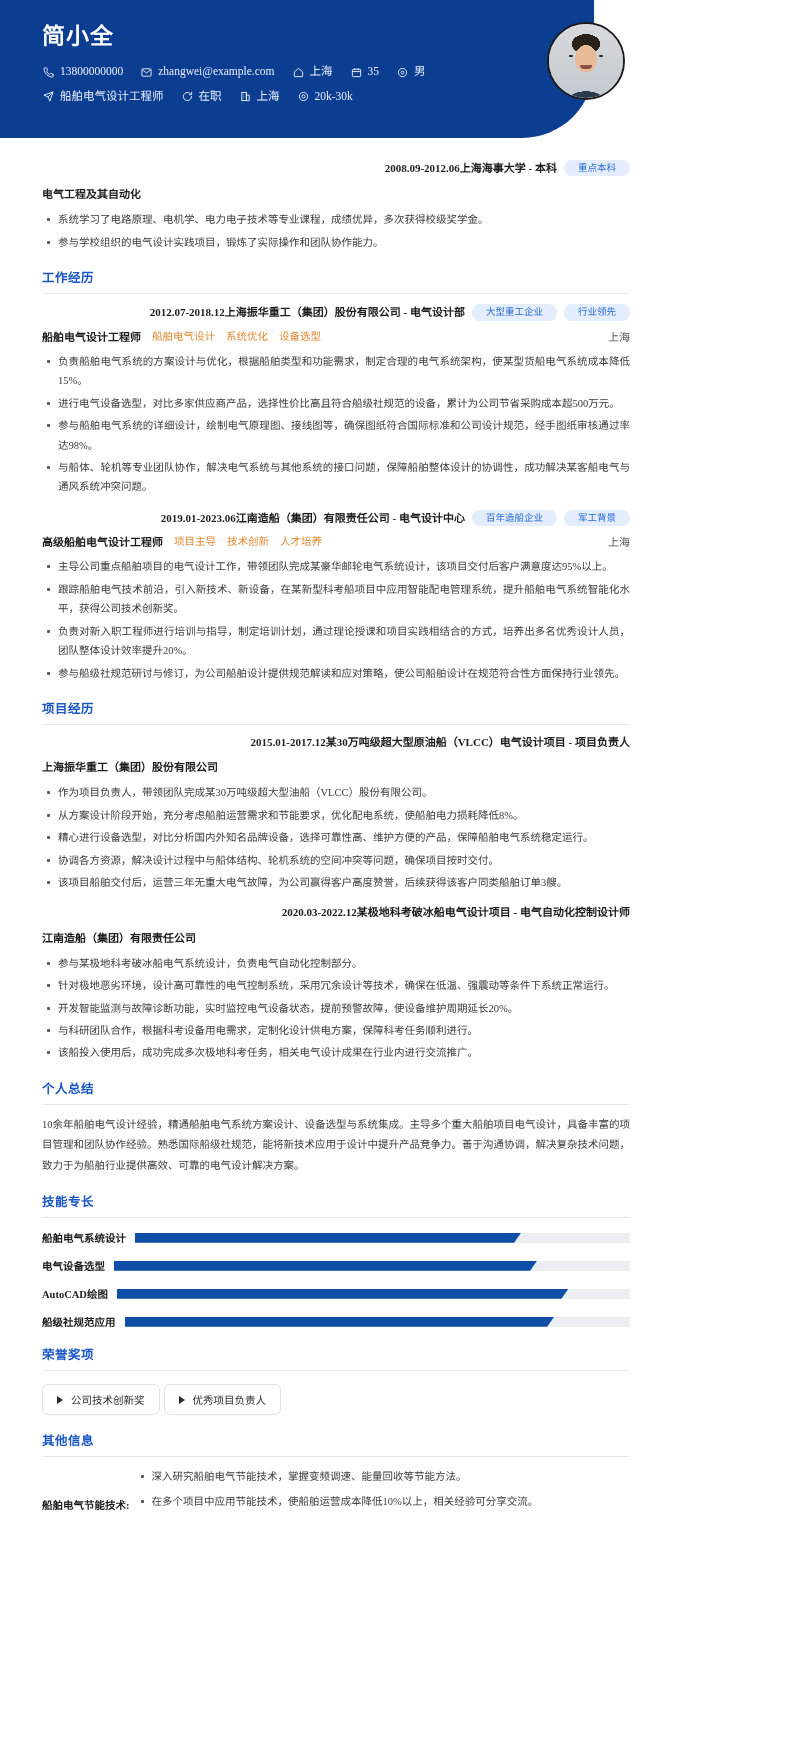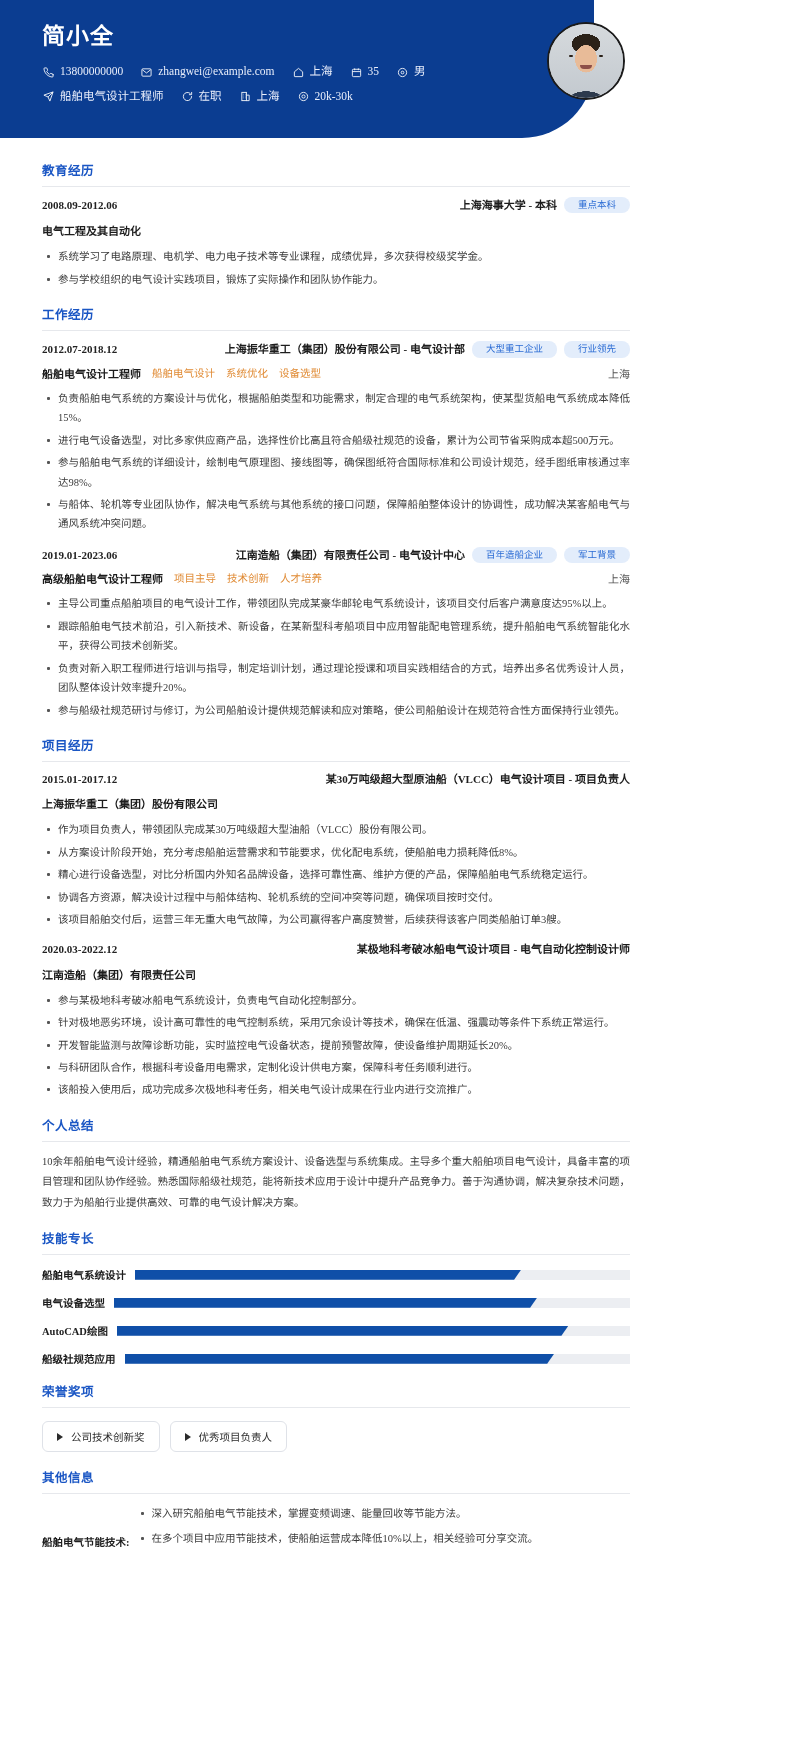--- a/index.html
+++ b/index.html
@@ -99,21 +99,21 @@
     margin-bottom:10px;
     letter-spacing:.5px;
   }
 
   .entry{margin-bottom:13px;}
   .entry:last-child{margin-bottom:3px;}
 
   .row-top{
     display:flex;
     align-items:center;
-    justify-content:space-between;
+    justify-content:flex-end;
     font-size:11px;
     font-weight:bold;
     color:#222;
     margin-bottom:9px;
     line-height:1.3;
   }
   .row-top .left{white-space:nowrap;}
   .row-top .right{
     display:flex;
     align-items:center;
@@ -215,21 +215,21 @@
     position:absolute;
     left:0;top:0;bottom:0;
     background:#0f4fa8;
     clip-path:polygon(0 0,100% 0,calc(100% - 7px) 100%,0 100%);
   }
 
   
   .awards{
     display:flex;
     flex-wrap:wrap;
-    gap:10px;
+    gap:4px;
     padding-top:3px;
   }
   .award{
     display:flex;
     align-items:center;
     border:1px solid #dfe2e8;
     border-radius:6px;
     background:#fff;
     padding:7px 14px;
     font-size:10.5px;
@@ -355,21 +355,20 @@
       <div class="face"></div>
       <div class="eye l"></div>
       <div class="eye r"></div>
       <div class="mouth"></div>
     </div>
   </div>
 
   <div class="content">
 
     <div class="section">
-      <div class="section-title">教育经历</div>
       <div id="education-entries">
           <div class="entry">
             <div class="row-top">
               <div class="left">2008.09-2012.06</div>
               <div class="right">
                 <span class="org">上海海事大学 - 本科</span>
                 <span class="tag-blue">重点本科</span>
               </div>
             </div>
             <div class="major">电气工程及其自动化</div>

